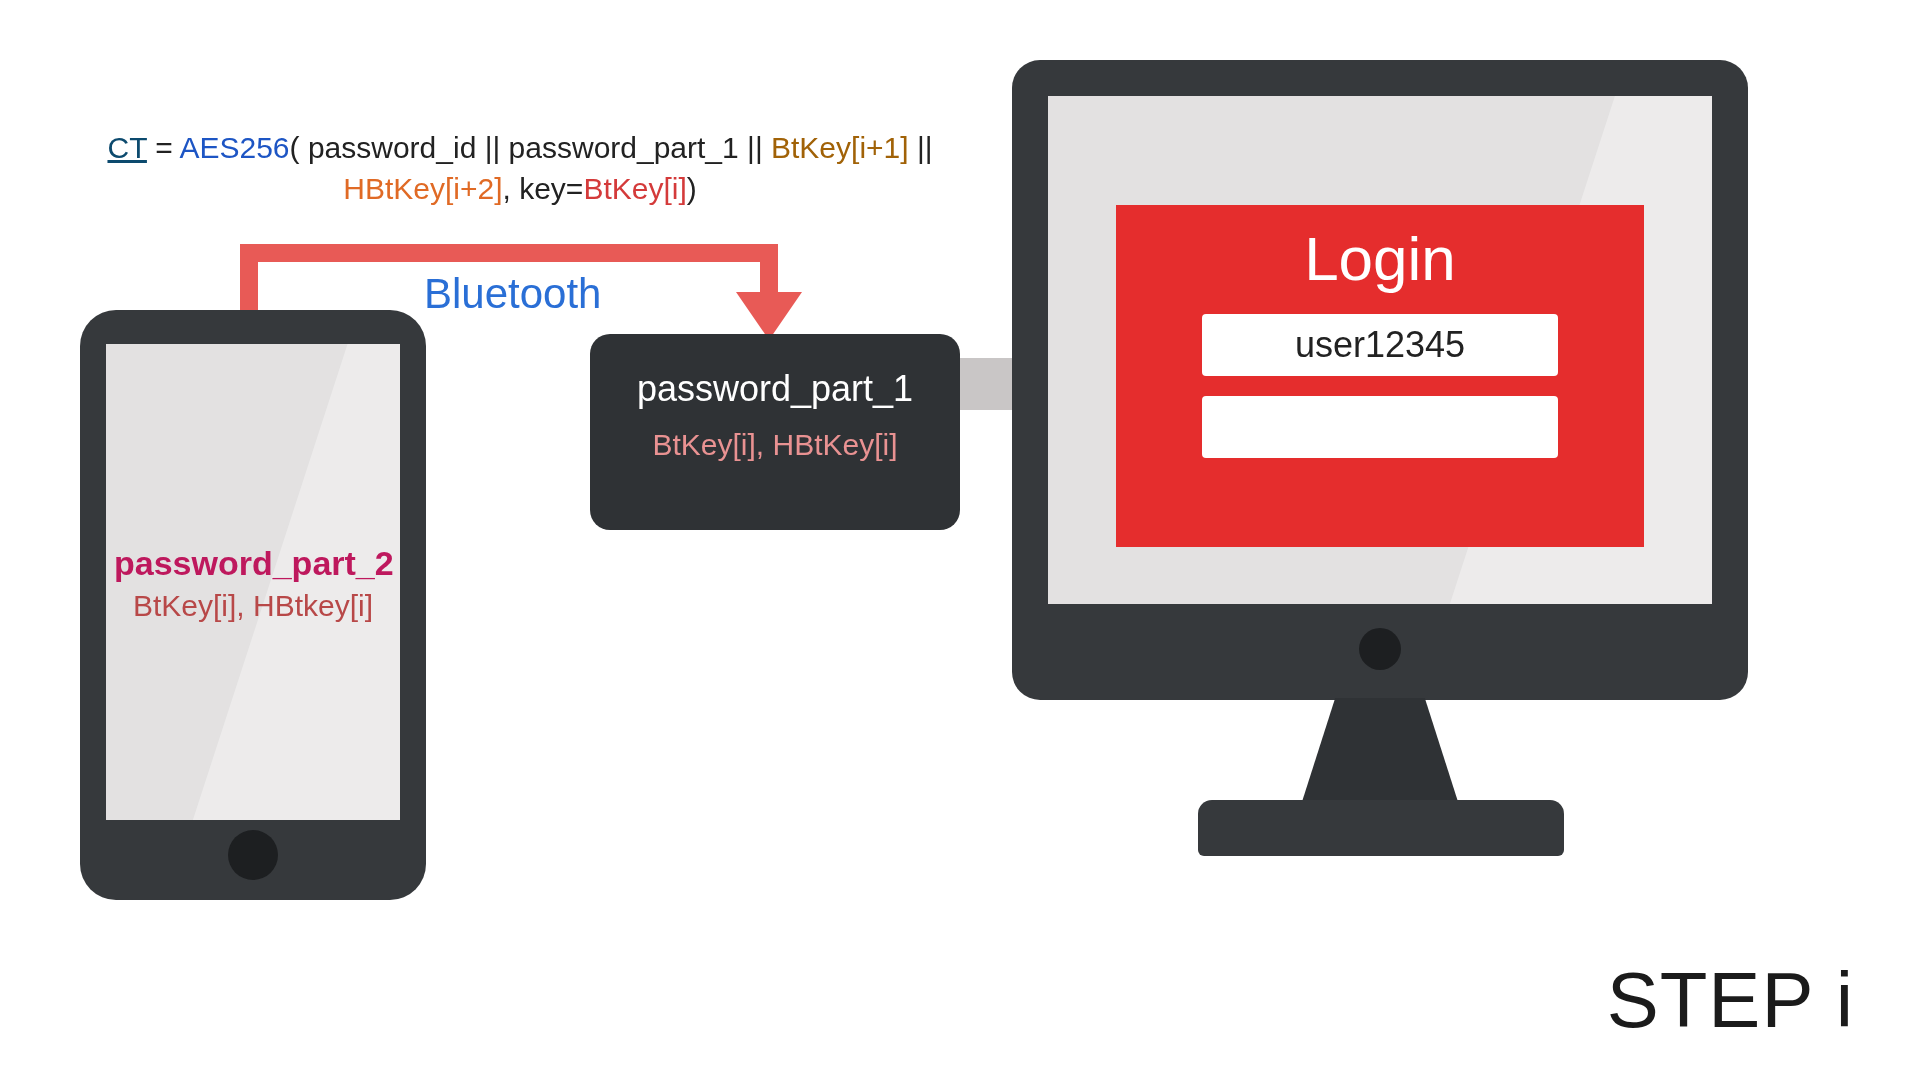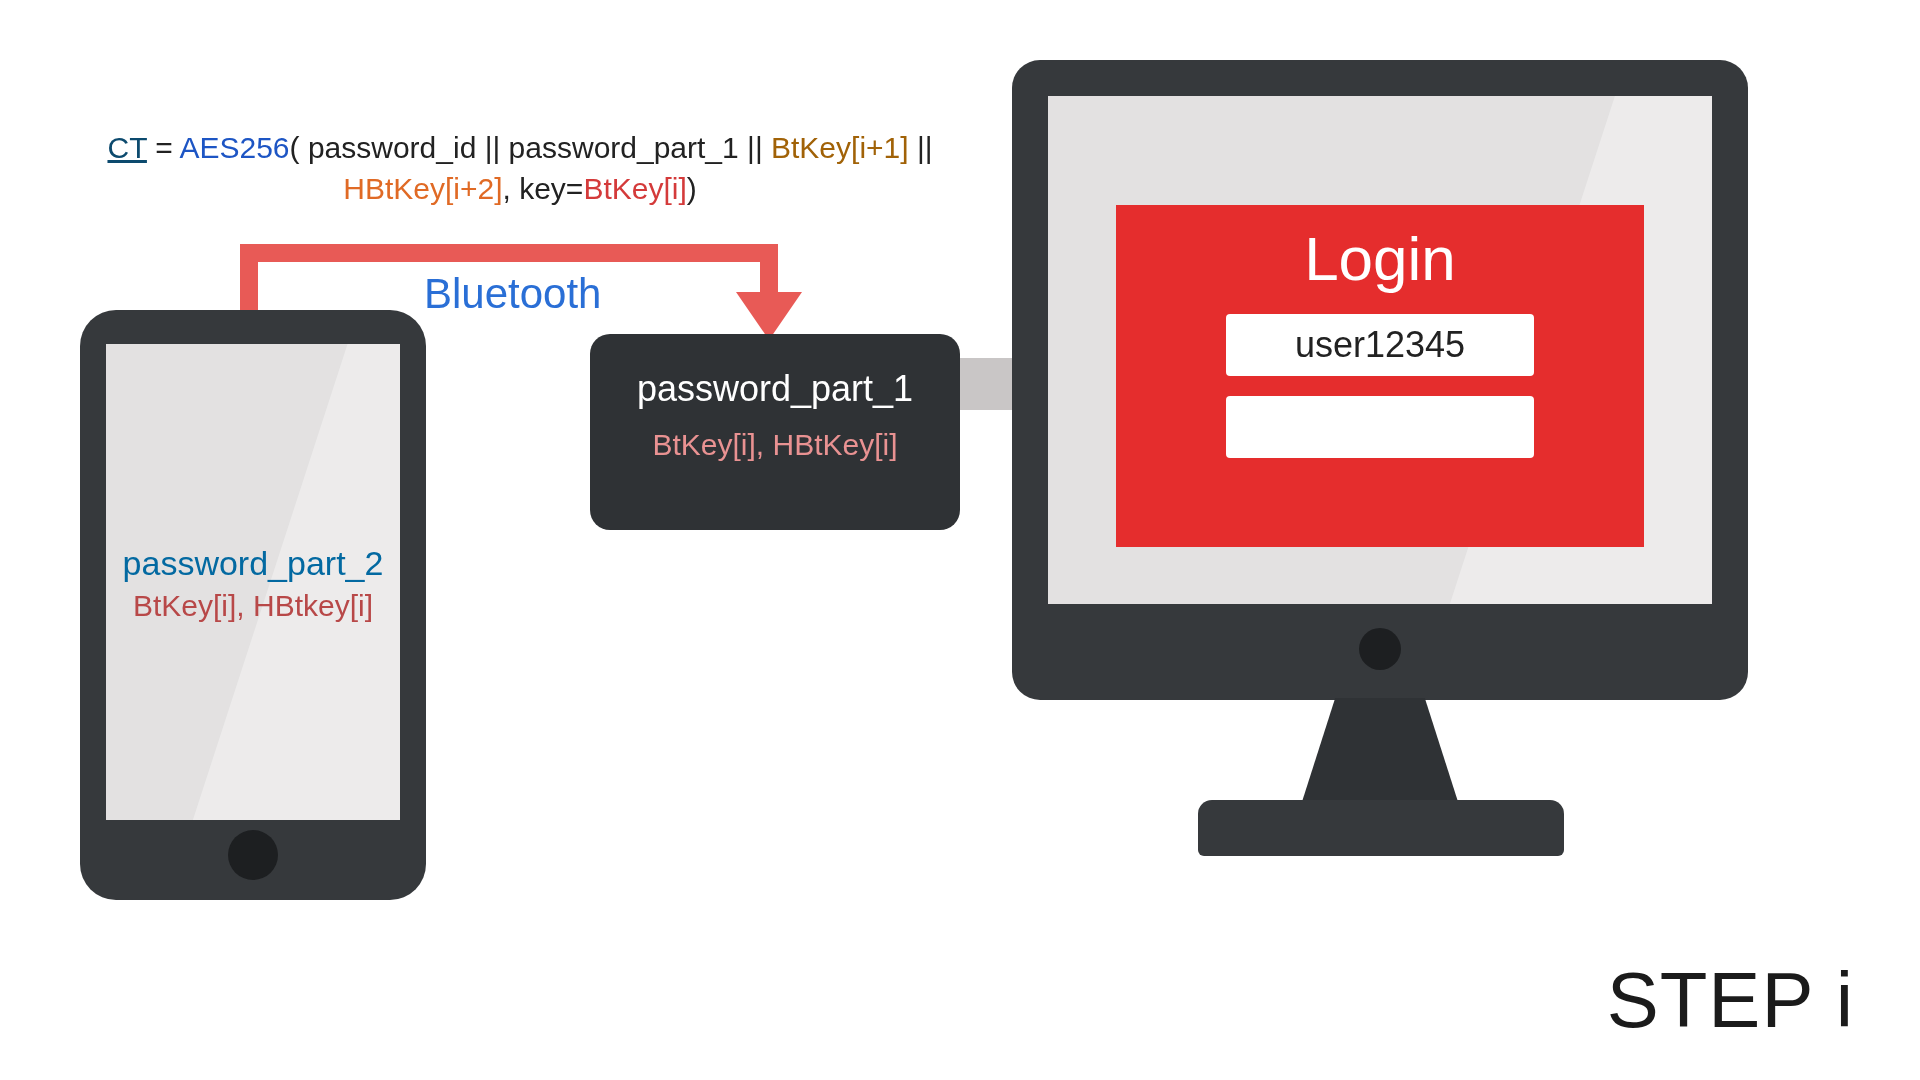--- a/index.html
+++ b/index.html
@@ -112,21 +112,21 @@
     background: #1d1f21;
     border-radius: 50%;
   }
   .phone-text {
     position: absolute;
     top: 200px;
     width: 100%;
     text-align: center;
     padding: 0 8px;
   }
-  .phone-text .t1 { font-size: 34px; font-weight: 400; color: #0369a1; margin-bottom: 6px; }
+  .phone-text .t1 { font-size: 34px; font-weight: 700; color: #be185d; margin-bottom: 6px; }
   .phone-text .t2 { font-size: 30px; font-weight: 500; color: #b84848; }
 
   
   .usb-connector {
     position: absolute;
     left: 950px;
     top: 358px;
     width: 70px;
     height: 52px;
     background: #c9c6c6;
@@ -213,21 +213,21 @@
     text-align: center;
     padding-top: 18px;
     margin-top: 43px;
   }
   .login-title {
     font-size: 62px;
     font-weight: 400;
     margin-bottom: 20px;
   }
   .login-field {
-    width: 308px;
+    width: 356px;
     height: 62px;
     margin: 0 auto 20px auto;
     background: #fff;
     color: #222;
     font-size: 36px;
     line-height: 62px;
     border-radius: 4px;
   }
   .foreign-label {
     position: absolute;

